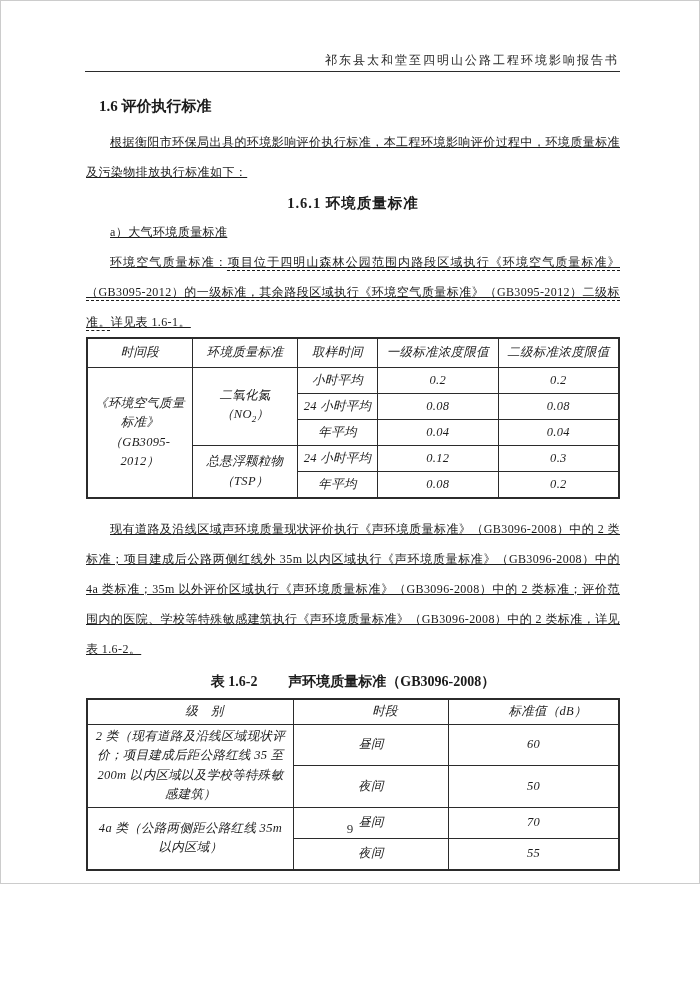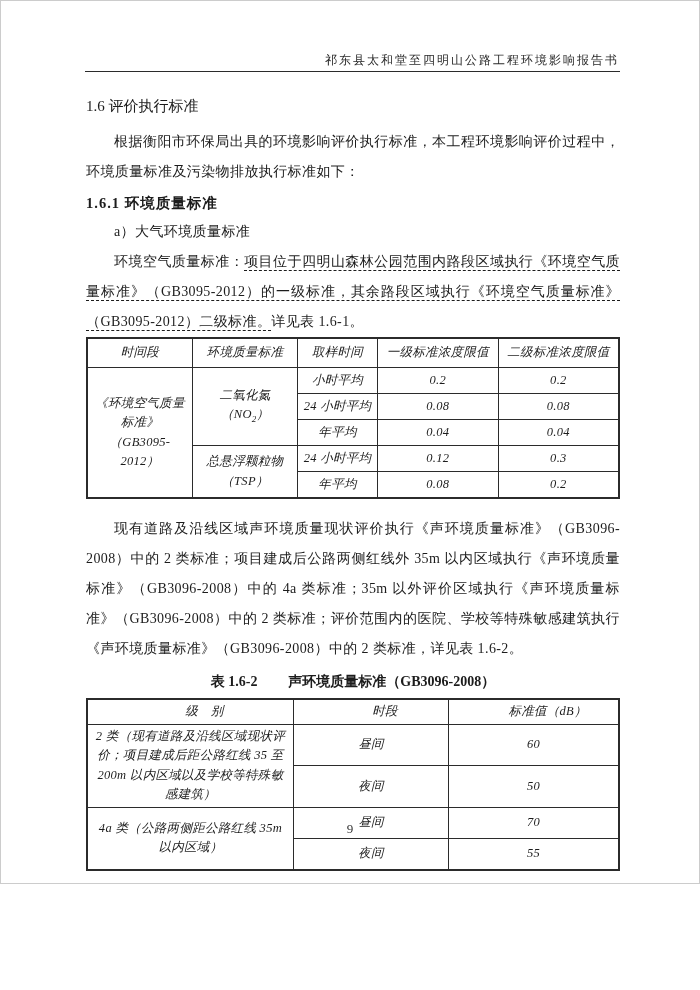--- a/index.html
+++ b/index.html
@@ -30,37 +30,39 @@
     border-top: 1.5px solid #2b2b2b;
   }
   .content {
     position: absolute;
     top: 86px;
     left: 85px;
     right: 79px;
   }
   .sec-title {
     font-size: 15px;
-    font-weight: normal;
-    margin: 6px 0 8px 0;
+    font-weight: bold;
+    margin: 6px 0 8px 13px;
     line-height: 26px;
   }
   .sub-title {
     font-size: 14.5px;
     font-weight: bold;
     margin: 2px 0 0 0;
     line-height: 28px;
     letter-spacing: 1px;
+    text-align: center;
   }
   .para {
-    font-size: 14px;
+    font-size: 12px;
     line-height: 30px;
     margin: 0;
     text-align: justify;
     letter-spacing: 0.4px;
+    text-decoration: underline;
   }
   .indent { text-indent: 2em; }
   .u-dash {
     text-decoration: underline;
     text-decoration-style: dashed;
     text-decoration-thickness: 1px;
     text-underline-offset: 4px;
   }
   .table-caption {
     text-align: center;

